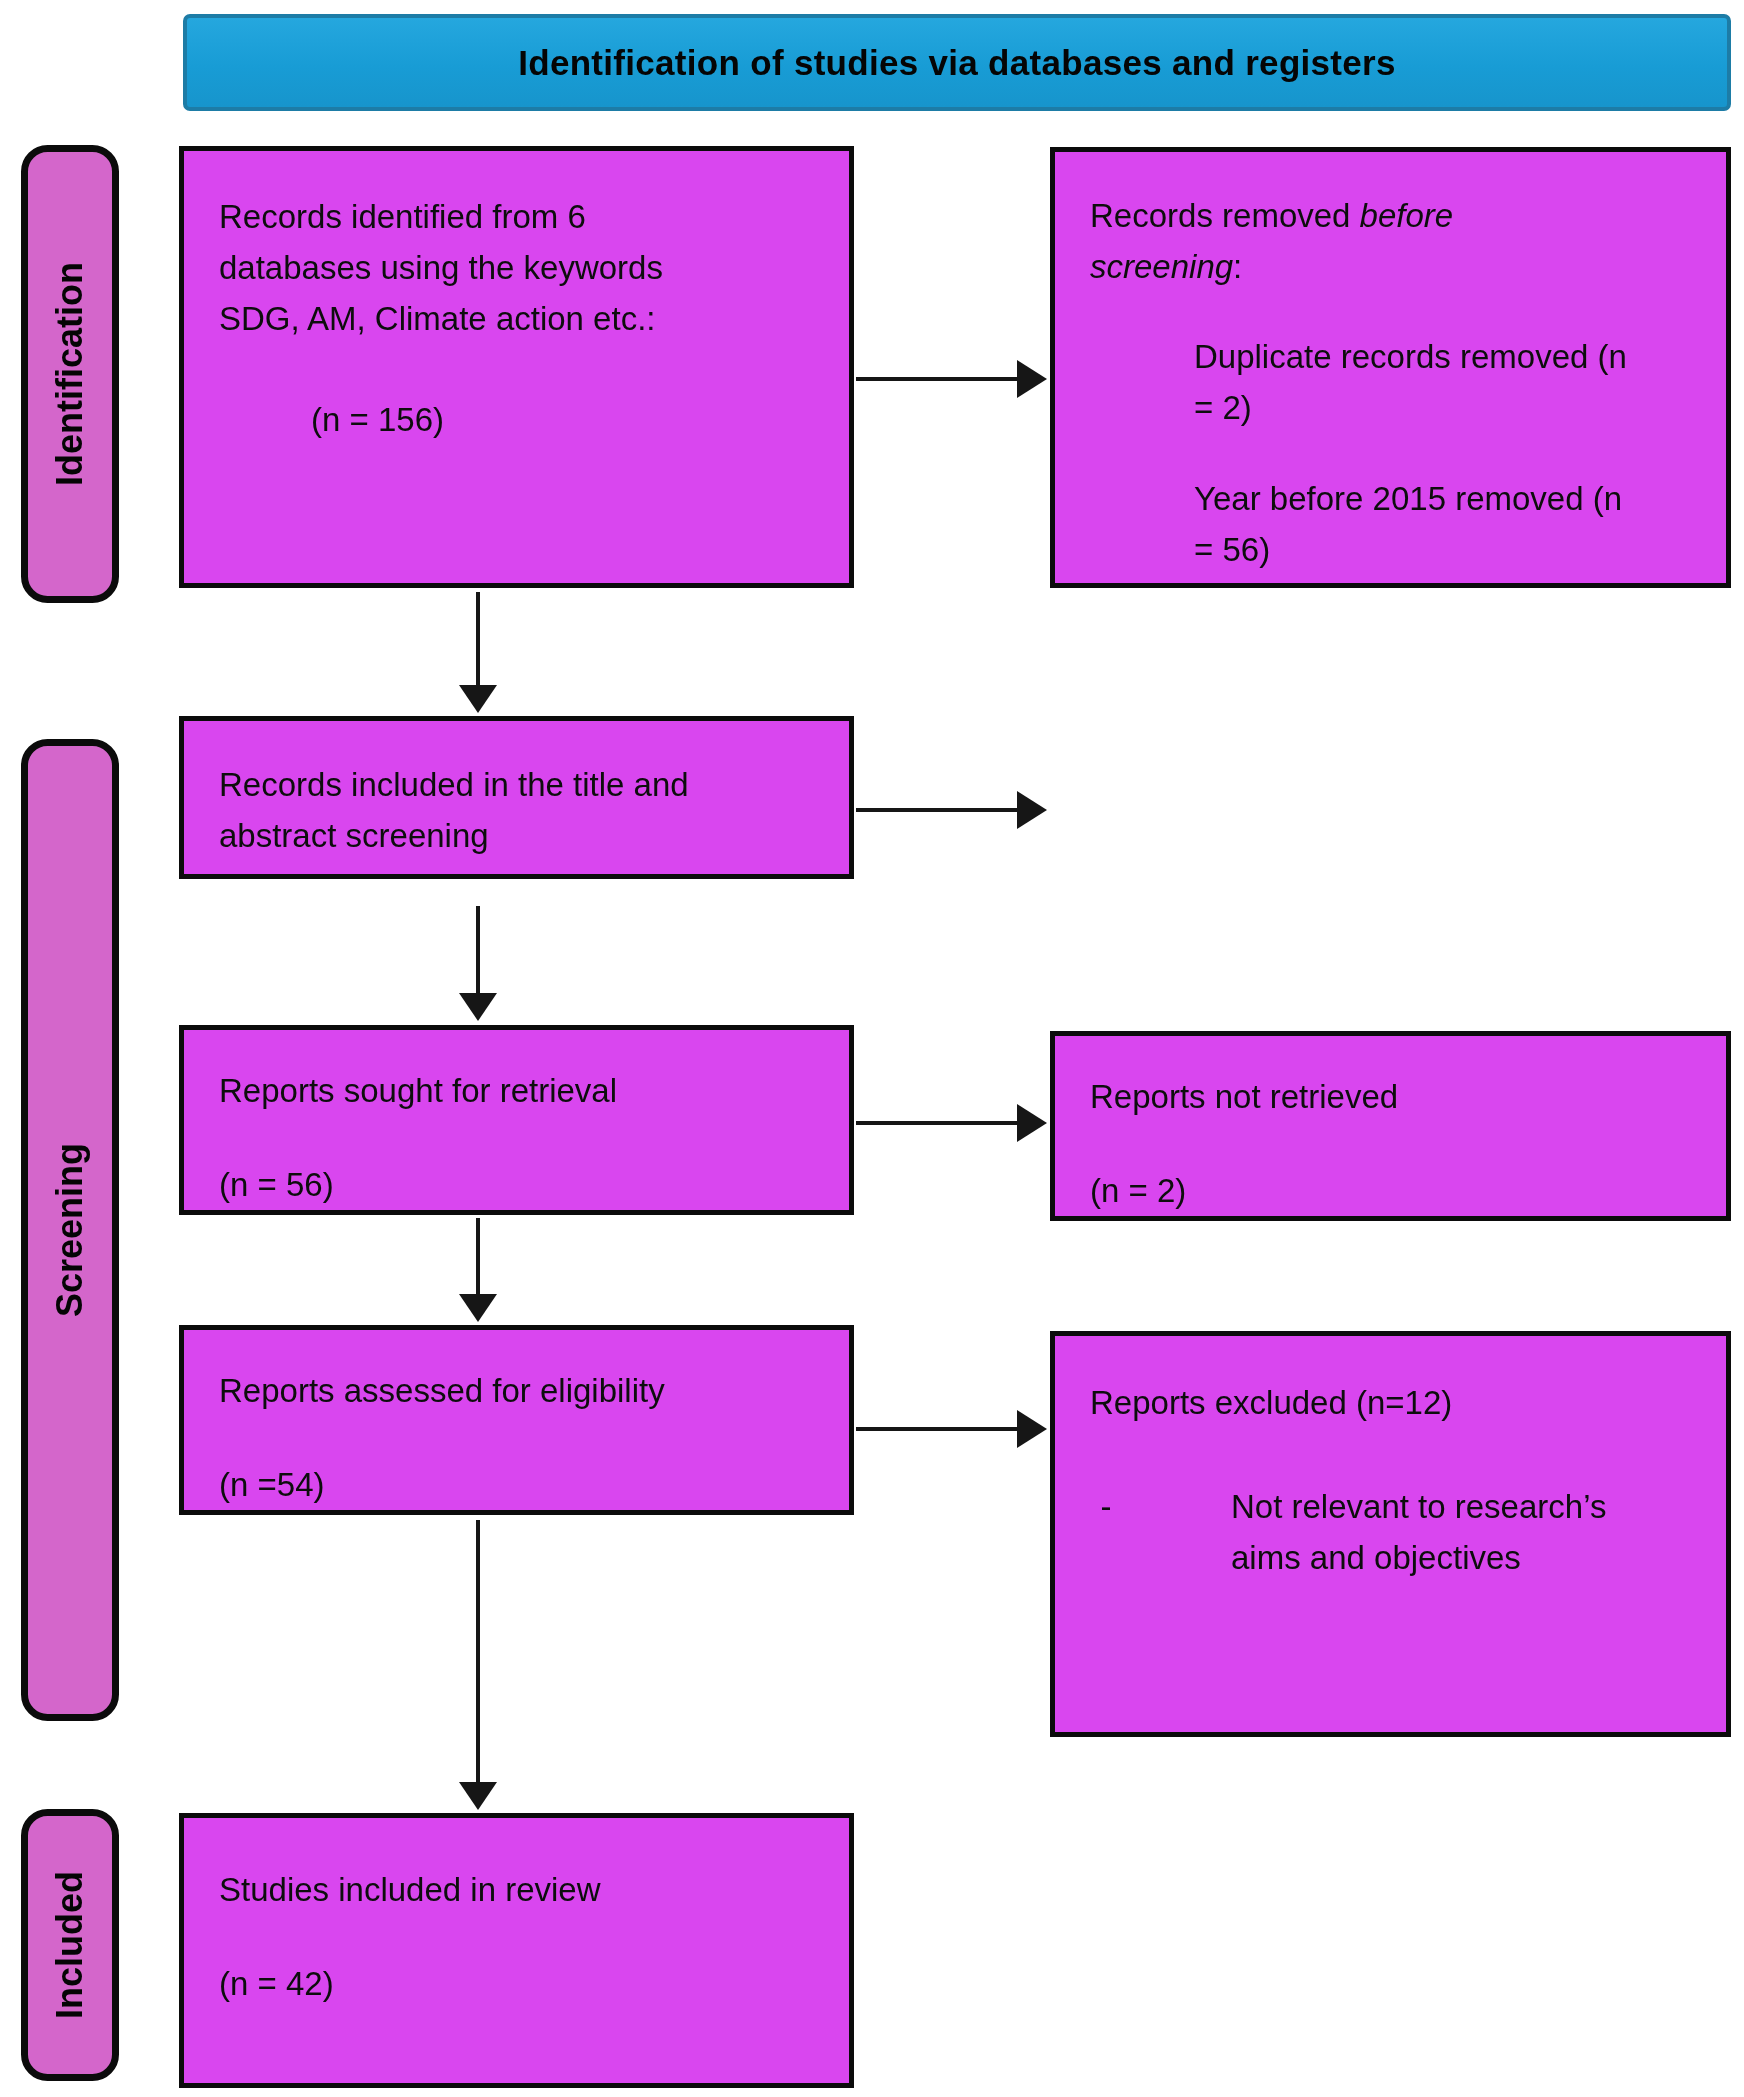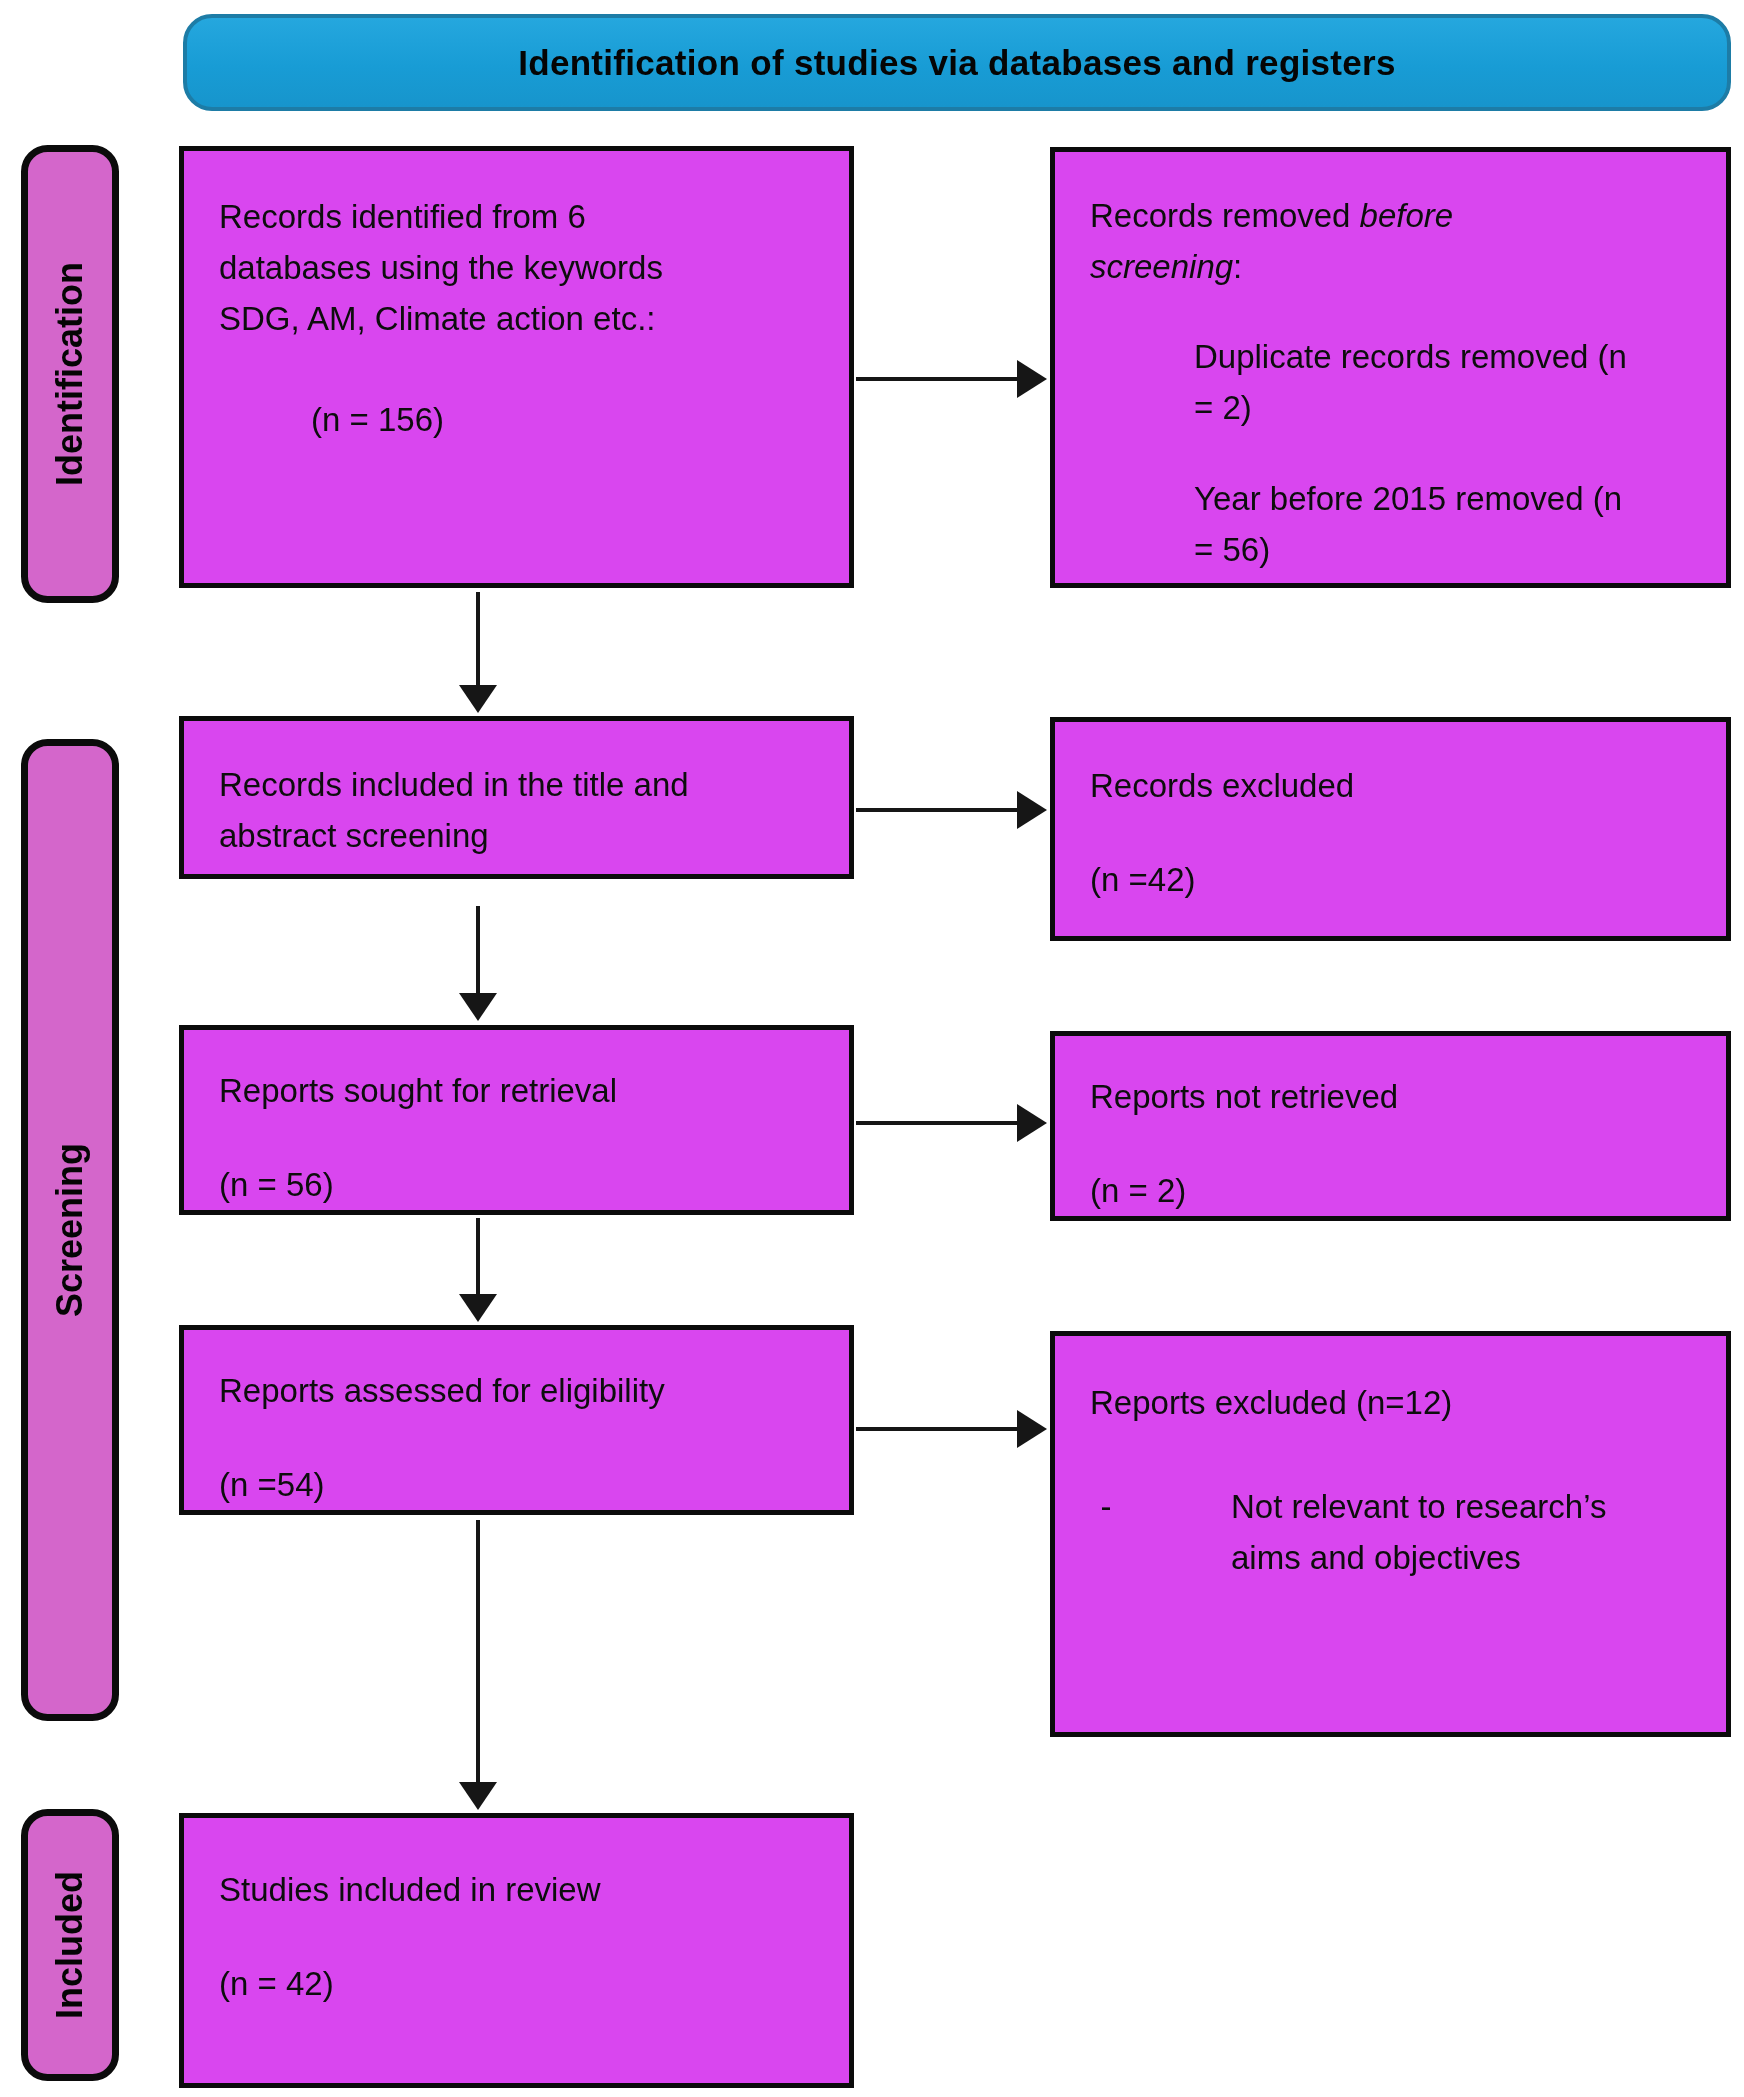--- a/index.html
+++ b/index.html
@@ -4,21 +4,21 @@
 <style>
   html,body{margin:0;padding:0;background:#ffffff}
   .canvas{
     position:relative;width:1744px;height:2097px;background:#ffffff;
     font-family:"Liberation Sans","DejaVu Sans",sans-serif;color:#0d0d0d;
   }
   
   .banner{
     position:absolute;left:183px;top:14px;width:1548px;height:97px;
     background:linear-gradient(180deg,#25a7de 0%,#189cd5 55%,#1795cc 100%);
-    border:4px solid #1d7ca6;border-radius:29px;
+    border:4px solid #1d7ca6;border-radius:7px;
     display:flex;align-items:center;justify-content:center;box-sizing:border-box;
   }
   .banner .title{font-size:35px;font-weight:bold;color:#050505;letter-spacing:0.3px}
   
   .stage{
     position:absolute;left:21px;width:98px;background:#d466cb;
     border:7px solid #0b0b0b;border-radius:26.5px;box-sizing:border-box;
     display:flex;align-items:center;justify-content:center;
   }
   .stage .vlabel{
@@ -92,24 +92,20 @@
     <p class="t itemp">Duplicate records removed (n
 = 2)</p>
     <p class="t itemp">Year before 2015 removed (n
 = 56)</p>
   </div>
 
   <div class="box col-left" id="box-title-abstract">
     <p class="t">Records included in the title and
 abstract screening</p>
   </div>
-  <div class="box col-right" id="box-records-excluded">
-    <p class="t">Records excluded</p>
-    <p class="t nline">(n =42)</p>
-  </div>
 
   <div class="box col-left" id="box-reports-sought">
     <p class="t">Reports sought for retrieval</p>
     <p class="t nline">(n = 56)</p>
   </div>
   <div class="box col-right" id="box-reports-not-retrieved">
     <p class="t">Reports not retrieved</p>
     <p class="t nline">(n = 2)</p>
   </div>
 

